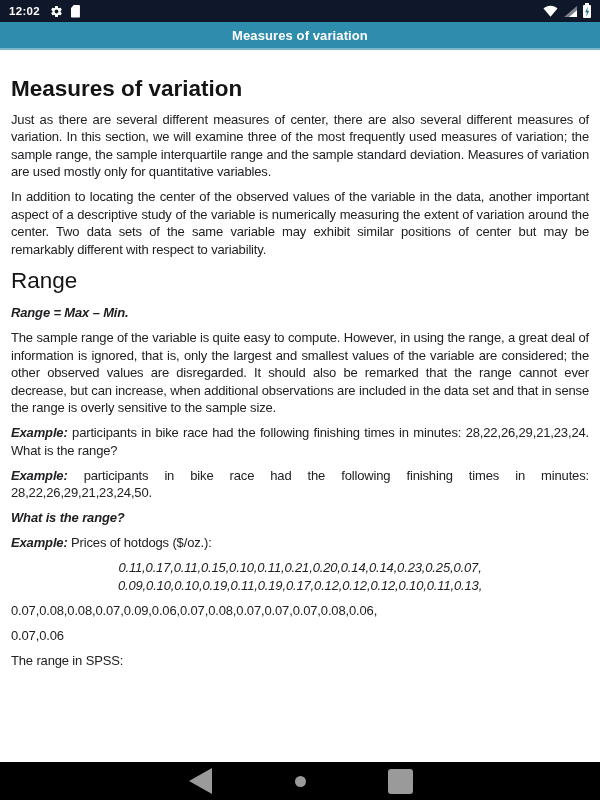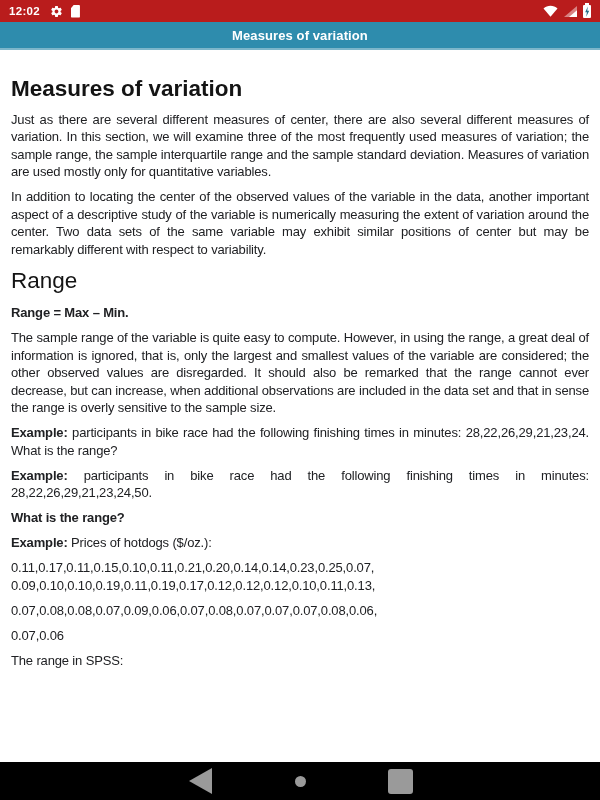--- a/index.html
+++ b/index.html
@@ -3,21 +3,21 @@
 <meta charset="utf-8">
 <style>
   html, body { margin:0; padding:0; }
   body {
     width:600px; height:800px; overflow:hidden; position:relative;
     background:#ffffff;
     font-family:"Liberation Sans", sans-serif;
   }
   
   .status-bar {
-    height:22px; background:#b91c1c; color:#fff;
+    height:22px; background:#0f172a; color:#fff;
     display:flex; align-items:center; padding:0 9px; box-sizing:border-box;
   }
   .sb-time { font-size:11.5px; font-weight:700; letter-spacing:.3px; margin-right:10px; }
   .sb-icon { display:flex; align-items:center; margin-right:8px; }
   .sb-right { margin-left:auto; display:flex; align-items:center; gap:6px; }
   .sd-card { width:9px; height:13px; background:#fff; border-radius:1px;
              clip-path:polygon(35% 0, 100% 0, 100% 100%, 0 100%, 0 28%); }
   .battery { position:relative; width:8px; height:13px; background:#fff; border-radius:1px; margin-top:1px; }
   .battery::before { content:""; position:absolute; top:-2px; left:2px; width:4px; height:2px; background:#fff; }
   .battery svg { position:absolute; left:0; top:0; }
@@ -32,22 +32,22 @@
     display:flow-root;
     padding:0 11px; color:#202124;
     font-size:13px; line-height:17.5px; letter-spacing:-0.15px;
     text-align:justify;
   }
   .content h1 { font-size:22.5px; line-height:28px; font-weight:700; color:#141414;
                 margin:25px 0 7.5px; text-align:left; letter-spacing:0; }
   .content h2 { font-size:22.5px; line-height:28px; font-weight:400; color:#141414;
                 margin:9px 0 9px; text-align:left; letter-spacing:0; }
   .content p { margin:7.5px 0; }
-  .bold { font-weight:700; }
-  .num-line { display:block; text-align:left; }
+  .bold { font-weight:700;font-style:italic; }
+  .num-line { display:block; text-align:center;font-style:italic; }
   .plain-left { text-align:left; }
   
   .nav-bar {
     position:absolute; left:0; bottom:0; width:600px; height:38px; background:#000;
     display:flex; align-items:center; justify-content:center;
   }
   .nav-slot { width:100px; display:flex; align-items:center; justify-content:center; height:100%; }
   .back-tri { width:0; height:0;
               border-top:13px solid transparent; border-bottom:13px solid transparent;
               border-right:23px solid #9A9A9A; }

